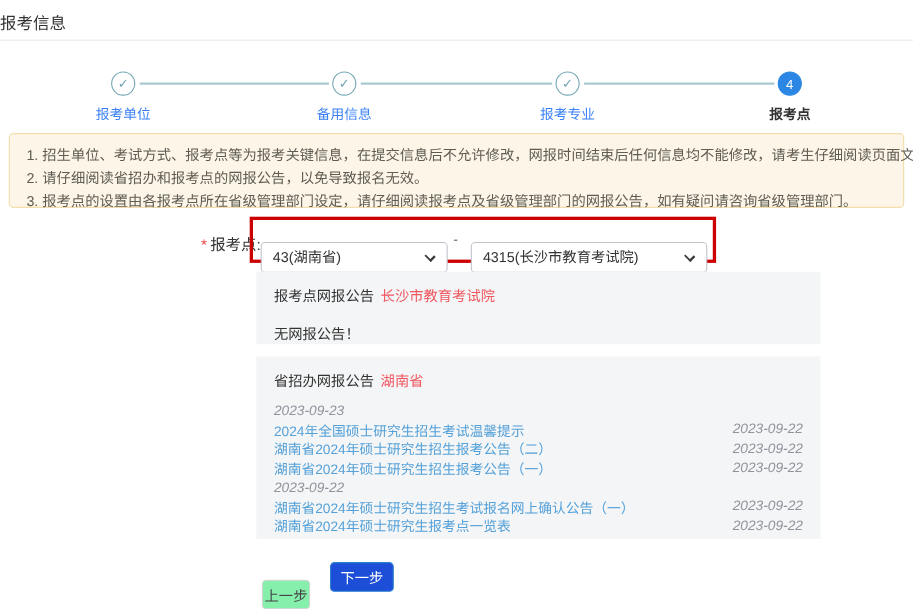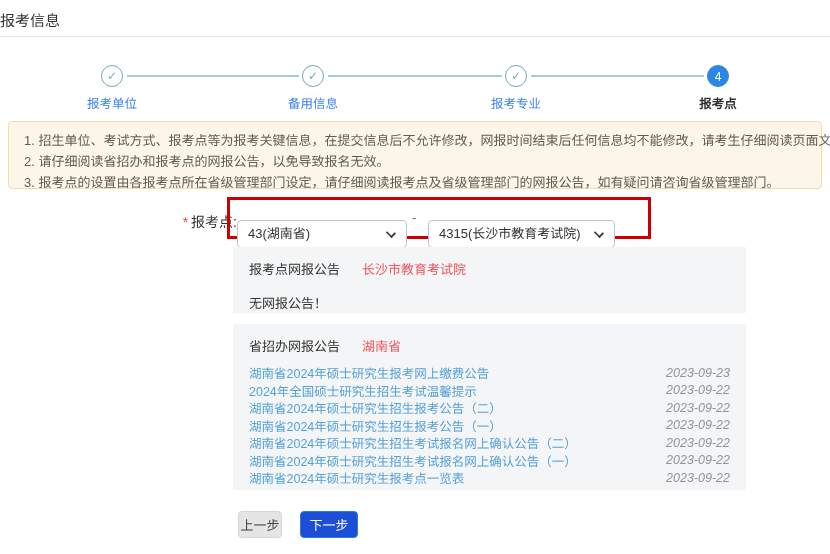--- a/index.html
+++ b/index.html
@@ -38,48 +38,48 @@
   
   .field-label { position:absolute; top:211px; left:15px; width:222px;
     text-align:right; font-size:14px; color:#333; }
   .req-mark { color:#e64545; margin-right:3px; }
   .annotation-box { position:absolute; top:197px; left:227px; width:424px;
     height:42px; border:3px solid #cd0000; }
   .sel { position:absolute; top:204px; height:28px; background:#fff;
     border:1px solid #c0c4cb; border-radius:4px; font-size:13px; color:#333;
     line-height:26px; padding:0 24px 0 10px; cursor:pointer;margin-top:16px; }
   .sel-province { left:237px; width:170px; }
-  .sel-site { left:428px; width:187px; }
+  .sel-site { left:428px; width:215px; }
   .chevron { position:absolute; right:11px; top:8px; width:8px; height:8px;
     border-right:2px solid #3a3a3a; border-bottom:2px solid #3a3a3a;
     transform:rotate(45deg) scale(1,0.8); }
   .sel-dash { position:absolute; top:210px; left:412px; font-size:13px;
     color:#666; }
 
   
   .grey-box { position:absolute; left:233px; width:513px;
     background:#f4f5f6; padding:12px 16px; }
   .box-site { top:247px; height:66px; }
   .box-province { top:324px; height:166px; }
   .box-title { font-size:13px; color:#333; }
-  .red-name { color:#f0575f; margin-left:22px; }
+  .red-name { color:#f0575f; margin-left:6px; }
   .empty-text { margin-top:15px; font-size:13px; color:#333; }
   .notice-list { margin-top:9px; }
   .notice-row { display:flex; justify-content:space-between;
     align-items:center; height:17.5px; }
   .notice-link { font-size:12.5px; color:#55a1d9; text-decoration:none;
     cursor:pointer; white-space:nowrap; }
   .notice-date { font-size:12.5px; color:#8f949d;font-style:italic; }
 
   
   .btn { position:absolute; top:511px; height:27px; border-radius:4px;
     font-size:13px; cursor:pointer;
     font-family:"Liberation Sans","DejaVu Sans",sans-serif; }
-  .btn-prev { left:238px; width:44px; background:#e5e5e5;
-    border:1px solid #d5d5d5; color:#444; }
+  .btn-prev { left:238px; width:44px; background:#86efac;
+    border:1px solid #d5d5d5; color:#444;margin-top:16px; }
   .btn-next { left:300px; width:58px; background:#1d4ed8;
     border:1px solid #2a7fcf; color:#fff; }
 </style>
 </head>
 <body>
 
 <div class="page-title">报考信息</div>
 <div class="header-divider"></div>
 
 <div class="steps">
@@ -133,37 +133,35 @@
   </div>
   <div class="empty-text">无网报公告！</div>
 </div>
 
 <div class="grey-box box-province">
   <div class="box-title">
     <span>省招办网报公告</span><span class="red-name">湖南省</span>
   </div>
   <div class="notice-list">
     <div class="notice-row">
-      <a class="notice-link">湖南省2024年硕士研究生报考网上缴费公告</a>
       <span class="notice-date">2023-09-23</span>
     </div>
     <div class="notice-row">
       <a class="notice-link">2024年全国硕士研究生招生考试温馨提示</a>
       <span class="notice-date">2023-09-22</span>
     </div>
     <div class="notice-row">
       <a class="notice-link">湖南省2024年硕士研究生招生报考公告（二）</a>
       <span class="notice-date">2023-09-22</span>
     </div>
     <div class="notice-row">
       <a class="notice-link">湖南省2024年硕士研究生招生报考公告（一）</a>
       <span class="notice-date">2023-09-22</span>
     </div>
     <div class="notice-row">
-      <a class="notice-link">湖南省2024年硕士研究生招生考试报名网上确认公告（二）</a>
       <span class="notice-date">2023-09-22</span>
     </div>
     <div class="notice-row">
       <a class="notice-link">湖南省2024年硕士研究生招生考试报名网上确认公告（一）</a>
       <span class="notice-date">2023-09-22</span>
     </div>
     <div class="notice-row">
       <a class="notice-link">湖南省2024年硕士研究生报考点一览表</a>
       <span class="notice-date">2023-09-22</span>
     </div>

